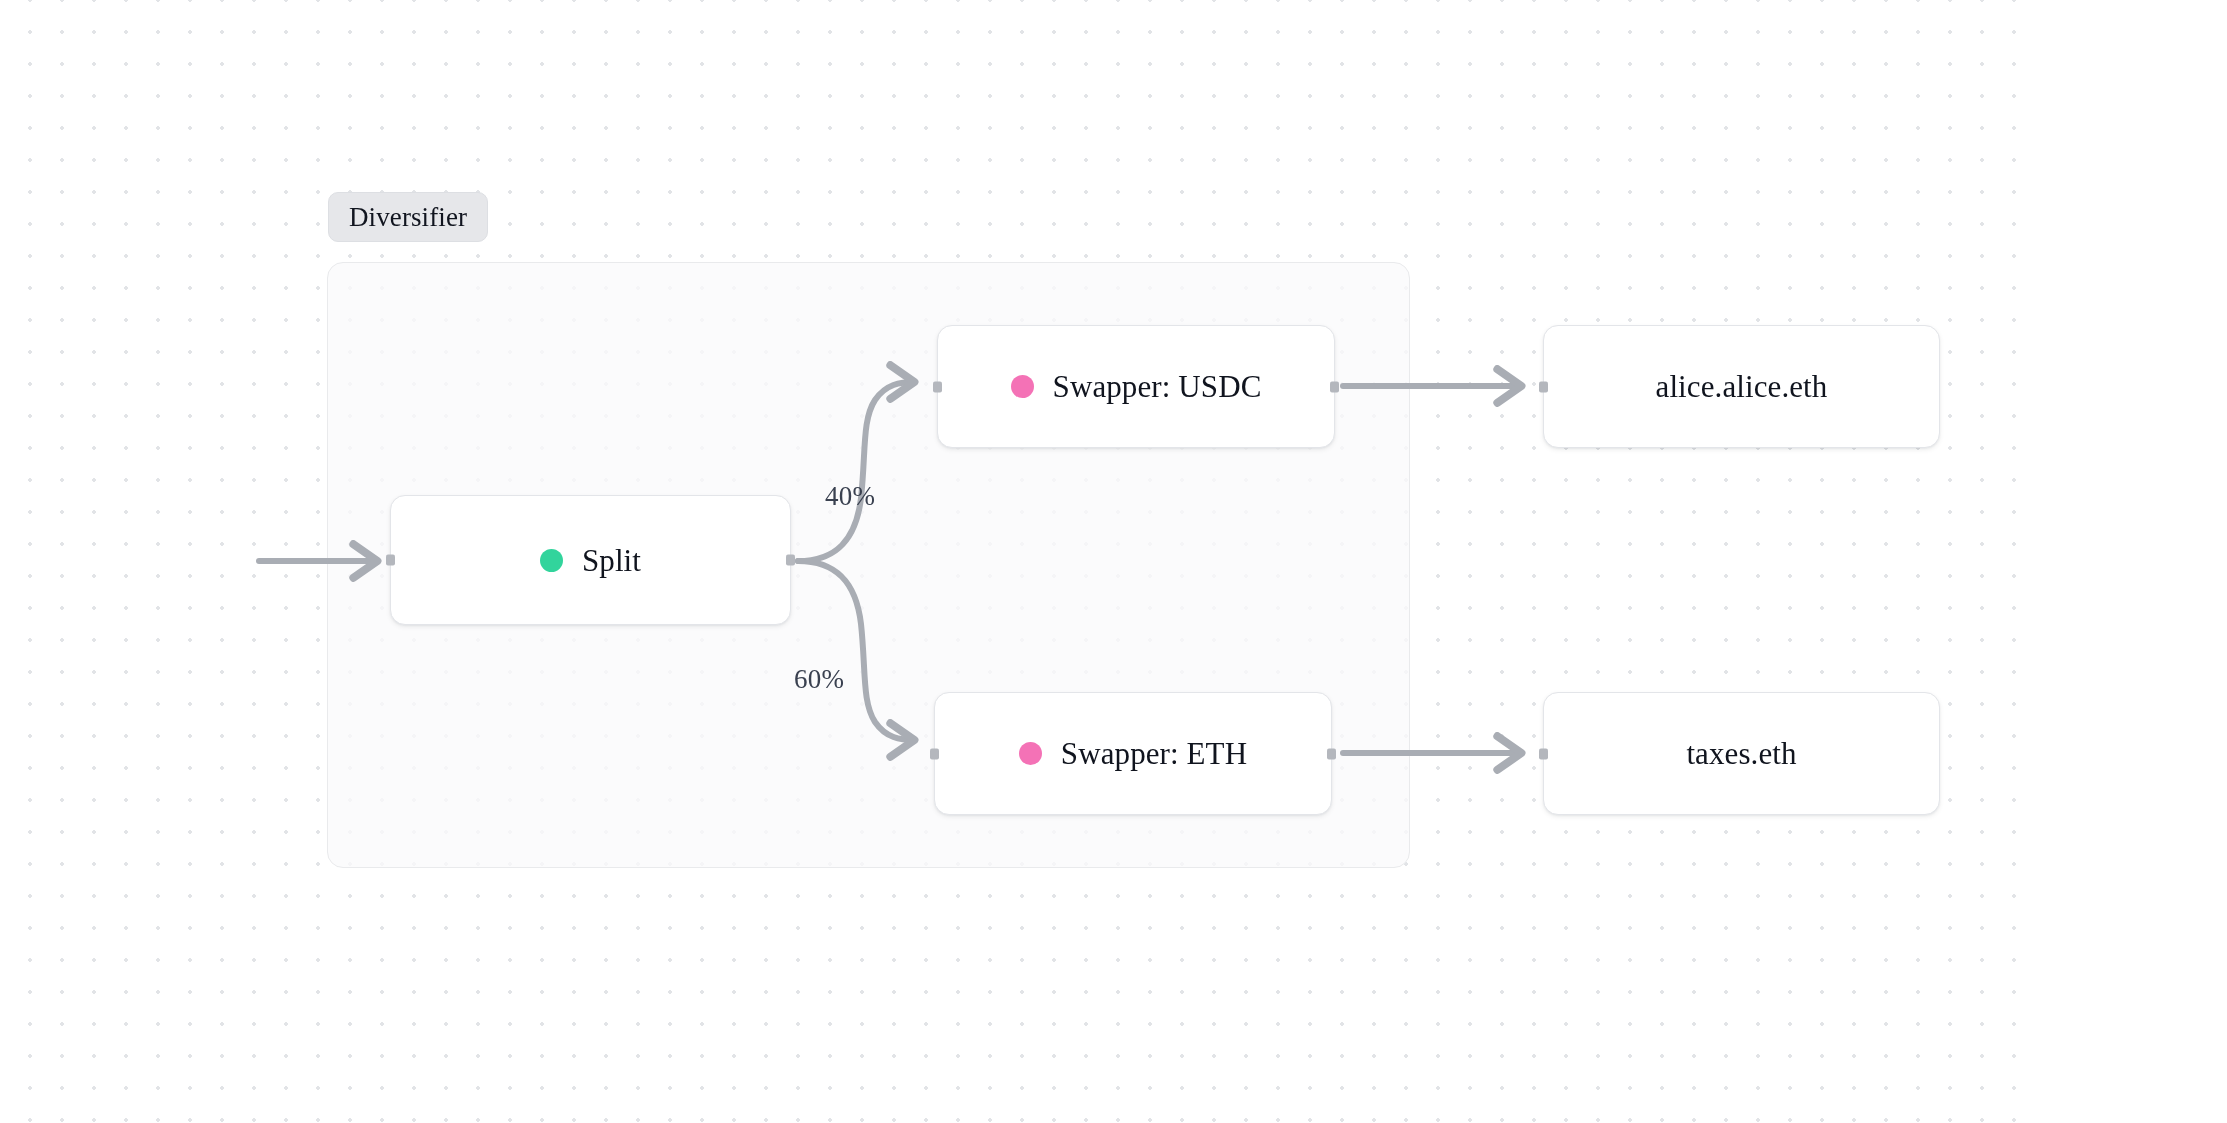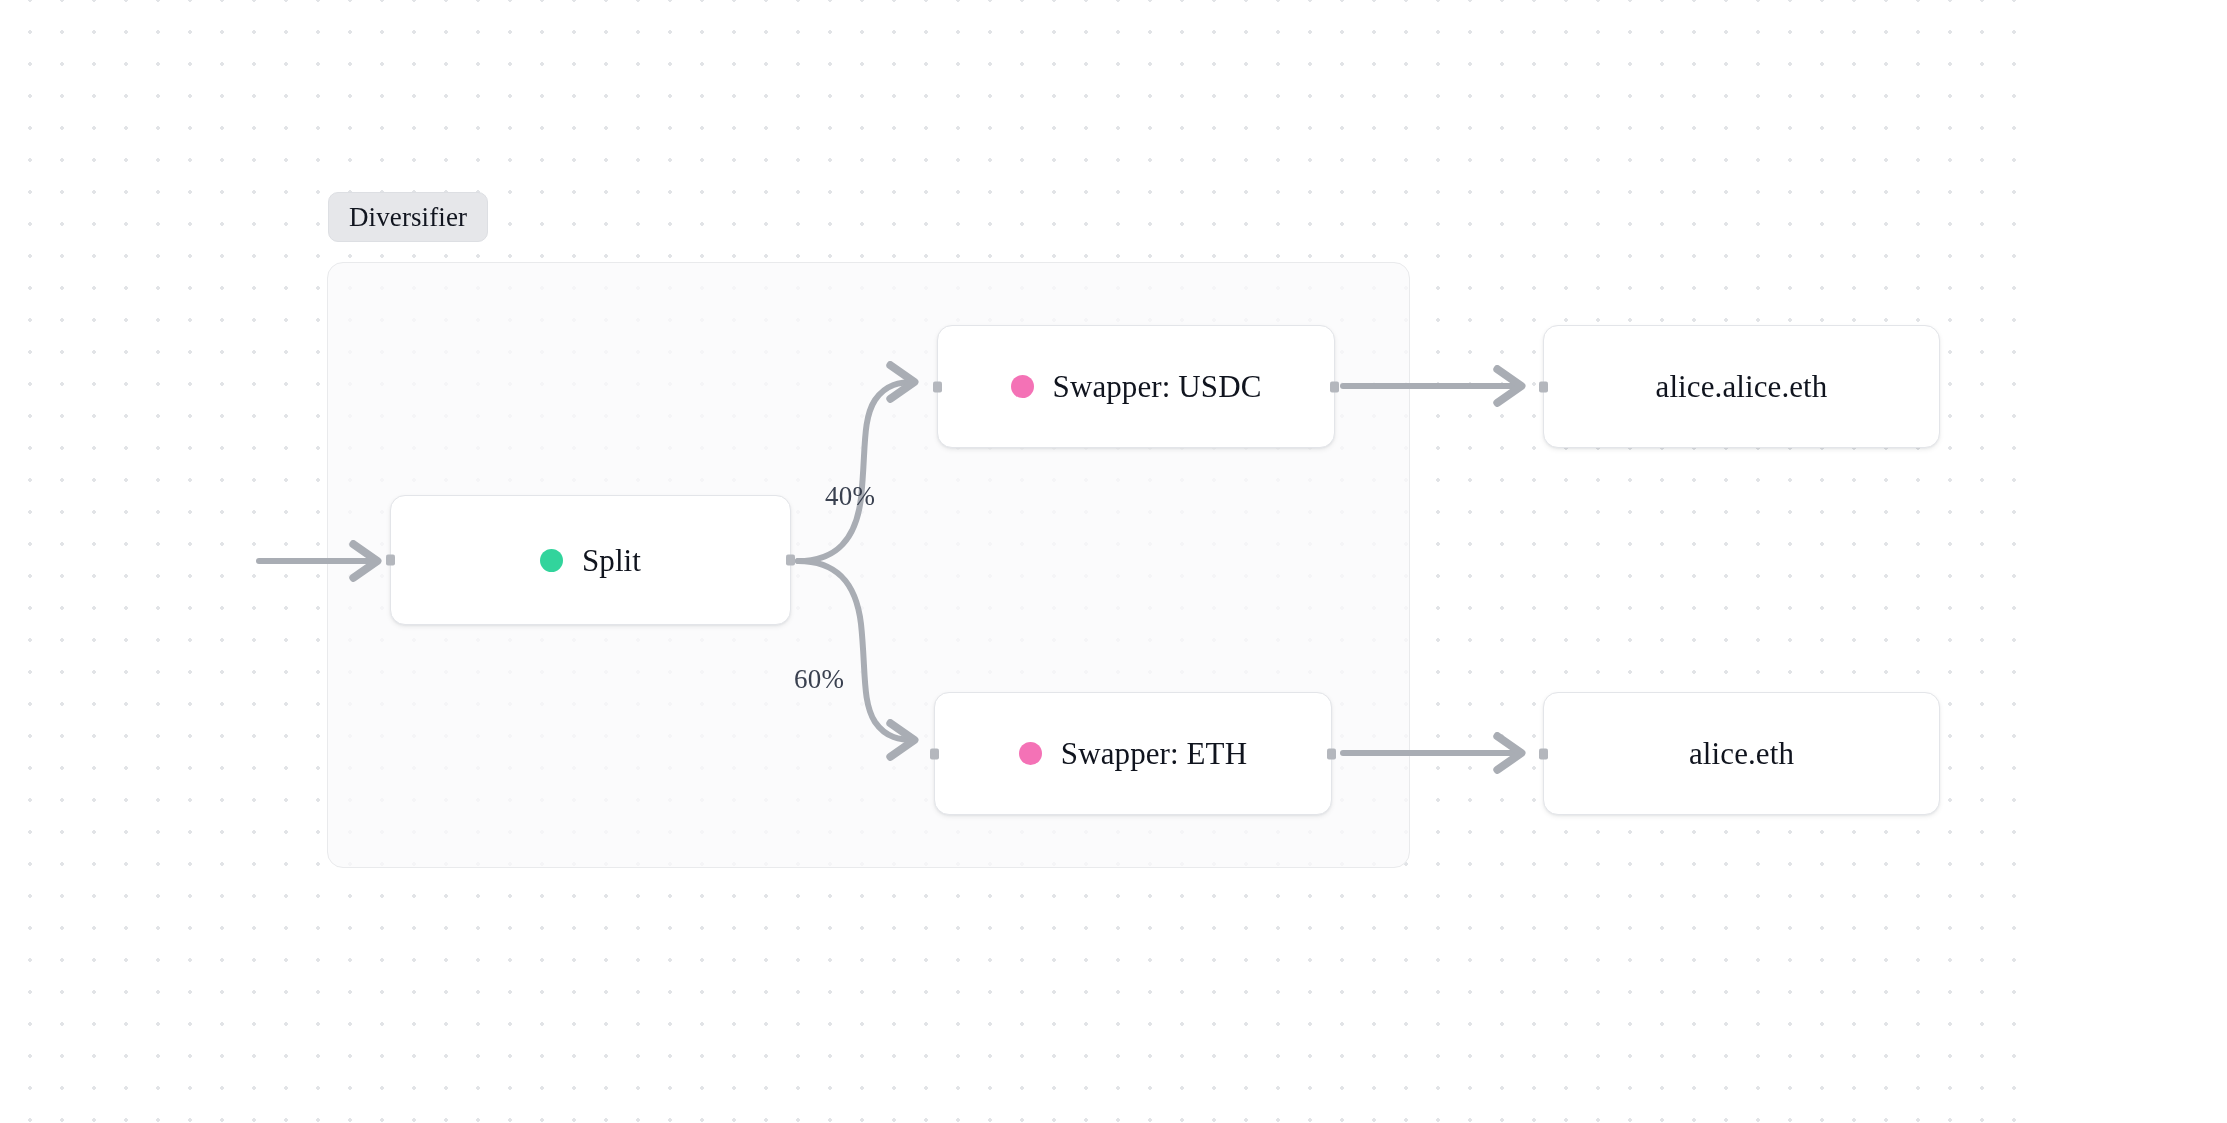--- a/index.html
+++ b/index.html
@@ -171,16 +171,16 @@
     <span class="handle right"></span>
   </div>
 
   <div class="node" id="node-taxes">
     <span class="handle left"></span>
     <span class="node-label">alice.alice.eth</span>
   </div>
 
   <div class="node" id="node-alice">
     <span class="handle left"></span>
-    <span class="node-label">alice.eth</span>
+    <span class="node-label">taxes.eth</span>
   </div>
 
 </div>
 
 </body></html>

